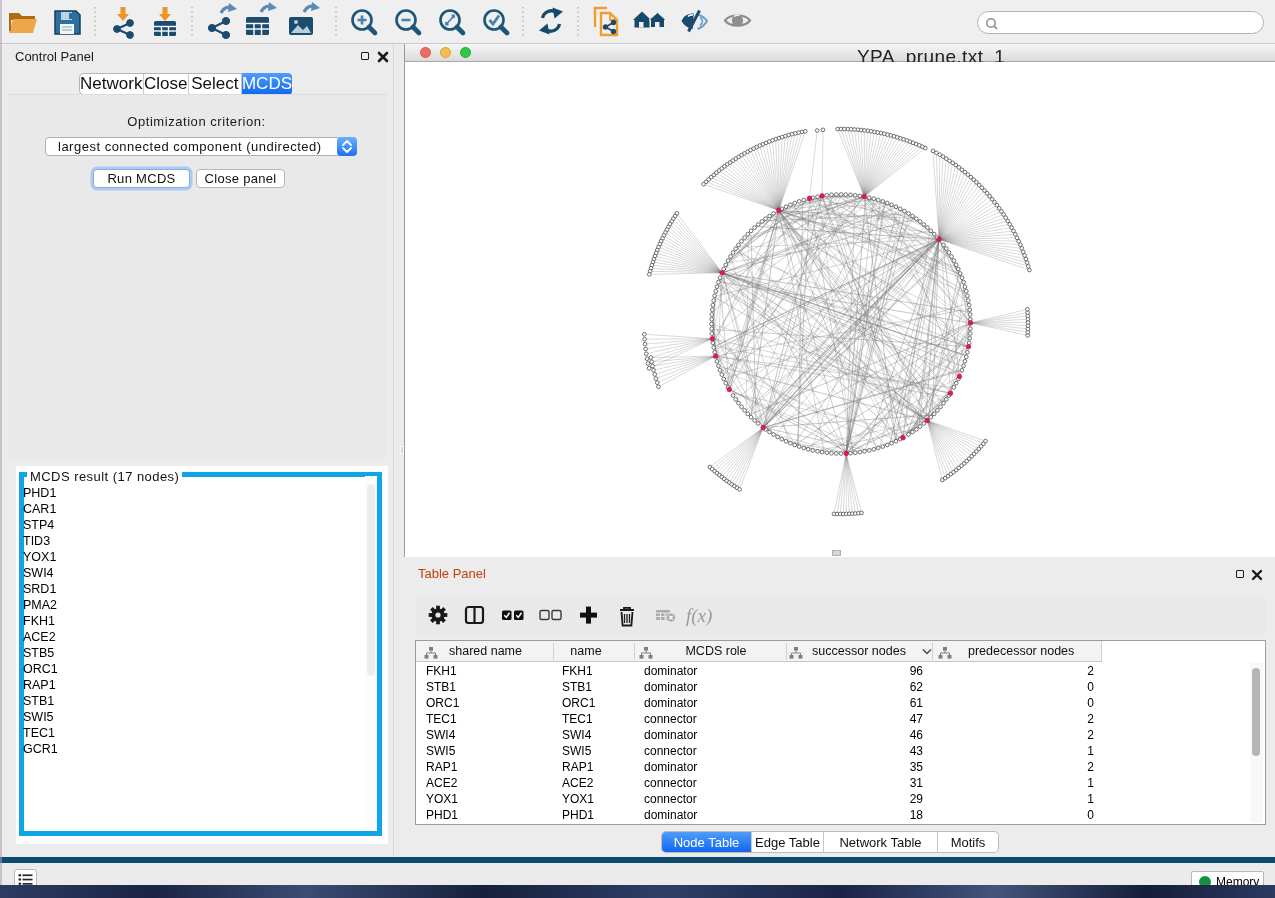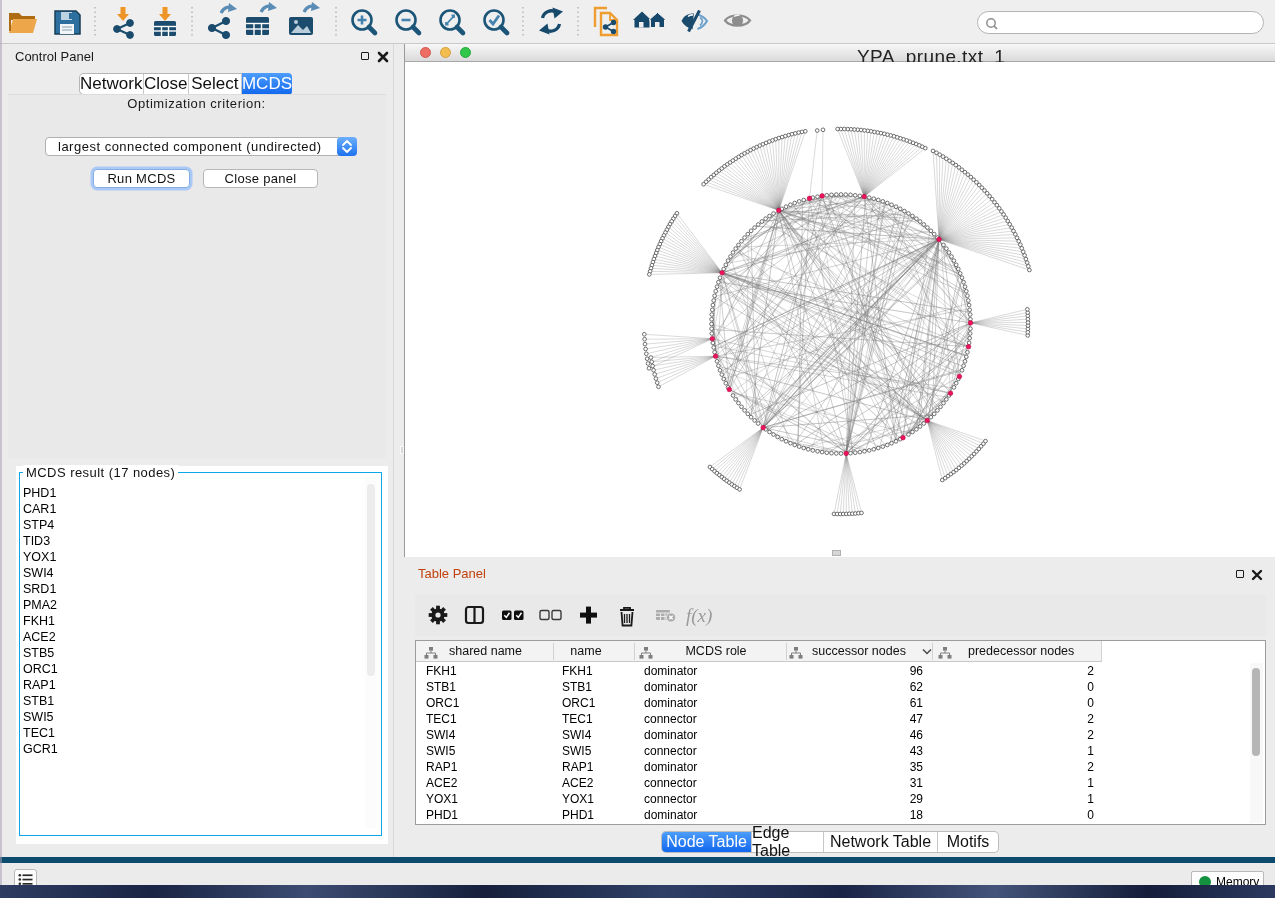--- a/index.html
+++ b/index.html
@@ -12,30 +12,30 @@
 #searchbox { position:absolute; left:977px; top:11px; width:287px; height:23px; background:#fff; border:1px solid #b3b3b3; border-radius:12px; }
 #searchbox svg { position:absolute; left:7px; top:4px; }
 
 
 #cp-title { left:15px; top:49px; font-size:13px; color:#1a1a1a; }
 #seg { left:80px; top:74px; width:211px; height:20px; display:flex; font-size:17px; border-radius:4px; box-shadow:0 0 0 1px #b6b6b6; background:#fff; }
 .seg-item { display:flex; align-items:center; justify-content:center; height:20px; border-right:1px solid #c8c8c8; color:#111; }
 .seg-item:last-child { border-right:none; }
 #seg .sel { background:linear-gradient(#4d9dfb,#1167ee); color:#fff; border-radius:0 4px 4px 0; margin:-1px -1px -1px 0; height:22px; margin-top:-1px; border-right:none; }
 #tabpanel { left:8px; top:94px; width:378px; height:364px; background:#e9e9e9; border-top:1px solid #dcdcdc; }
-#optlabel { left:0; top:96px; width:393px; text-align:center; font-size:13px; color:#1a1a1a; letter-spacing:.55px; }
+#optlabel { left:0; top:114px; width:393px; text-align:center; font-size:13px; color:#1a1a1a; letter-spacing:.55px; }
 #dropdown { left:45px; top:137px; width:312px; height:19px; background:#fff; border:1px solid #b0b0b0; border-radius:4px; font-size:13px; }
 #dropdown .txt { position:absolute; left:12px; top:1px; letter-spacing:.5px; }
 #dd-btn { position:absolute; right:-1px; top:-1px; width:20px; height:19px; border-radius:4px; background:linear-gradient(#6cb0fd,#1e72f0); }
 #dd-btn svg { position:absolute; left:4px; top:2px; }
 .btn { position:absolute; height:19px; background:#fff; border:1px solid #b6b6b6; border-radius:4px; font-size:13px; text-align:center; line-height:17px; color:#111; letter-spacing:.3px; }
 #btn-run { left:93px; top:169px; width:97px; box-shadow:0 0 0 2.5px #aac9f6; border-color:#84aee0; }
-#btn-close { left:203px; top:169px; width:115px; }
+#btn-close { left:196px; top:169px; width:89px; }
 #listbox { left:16px; top:466px; width:372px; height:378px; background:#fff; }
-#fieldset { position:absolute; left:3px; top:6px; width:363px; height:364px; border:1px solid #0ea5e9; }
+#fieldset { position:absolute; left:3px; top:6px; width:363px; height:364px; border:5px solid #0ea5e9; }
 #fieldset .legend { position:absolute; left:3px; top:-8px; background:#fff; padding:0 3px; font-size:13px; color:#111; letter-spacing:.45px; }
 #mcds-list { position:absolute; left:7px; top:19px; font-size:12.5px; line-height:16px; color:#000; }
 #list-scroll { position:absolute; left:349px; top:10px; width:12px; height:352px; background:#fcfcfc; }
 #list-thumb { position:absolute; left:2px; top:8px; width:8px; height:192px; background:#ececec; border-radius:4px; }
 
 
 #divider { left:393px; top:44px; width:11px; height:813px; background:#ececec; border-left:1px solid #d8d8d8; }
 
 
 #net-title { left:404px; top:44px; width:871px; height:18px; background:linear-gradient(#f7f7f7,#dadada); border-bottom:1px solid #a8a8a8; border-left:1px solid #9a9a9a; }
@@ -54,21 +54,21 @@
 .hlabel { position:absolute; top:3px; white-space:nowrap; }
 .sorticon { position:absolute; top:6px; }
 .row { position:absolute; left:0; width:830px; height:16px; font-size:12px; color:#000; }
 .c1 { position:absolute; left:10px; }
 .c2 { position:absolute; left:146px; }
 .c3 { position:absolute; left:228px; }
 .c4 { position:absolute; left:407px; width:100px; text-align:right; }
 .c5 { position:absolute; left:578px; width:100px; text-align:right; }
 #tbl-vscroll { position:absolute; right:2px; top:22px; width:13px; height:160px; background:#f8f8f8; }
 #tbl-vthumb { position:absolute; left:2px; top:5px; width:8px; height:88px; background:#b5b5b5; border-radius:4px; }
-#bottom-tabs { position:absolute; left:258px; top:274px; height:20px; display:flex; font-size:16px; background:#fff; border-radius:4px; box-shadow:0 0 0 1px #bcbcbc; }
+#bottom-tabs { position:absolute; left:258px; top:274px; height:20px; display:flex; font-size:13px; background:#fff; border-radius:4px; box-shadow:0 0 0 1px #bcbcbc; }
 .btab { display:flex; align-items:center; justify-content:center; height:20px; border-right:1px solid #c8c8c8; color:#111; }
 .btab:last-child { border-right:none; }
 .btab.sel { background:linear-gradient(#4d9dfb,#1167ee); color:#fff; border-radius:4px 0 0 4px; }
 
 
 #statusbar { left:0; top:857px; width:1275px; height:28px; background:#ebebeb; border-top:6px solid #0c4a6e; }
 #hamburger { position:absolute; left:14px; top:6px; width:23px; height:21px; background:#fdfdfd; border:1px solid #b9b9b9; border-radius:3px; }
 #memory { position:absolute; left:1191px; top:8px; width:73px; height:20px; background:#fdfdfd; border:1px solid #b9b9b9; border-radius:2px; font-size:12px; line-height:18px; }
 #memory .dot { position:absolute; left:7px; top:4px; width:12px; height:12px; border-radius:50%; background:#13913f; }
 #memory .txt { position:absolute; left:24px; top:1px; color:#000; }

